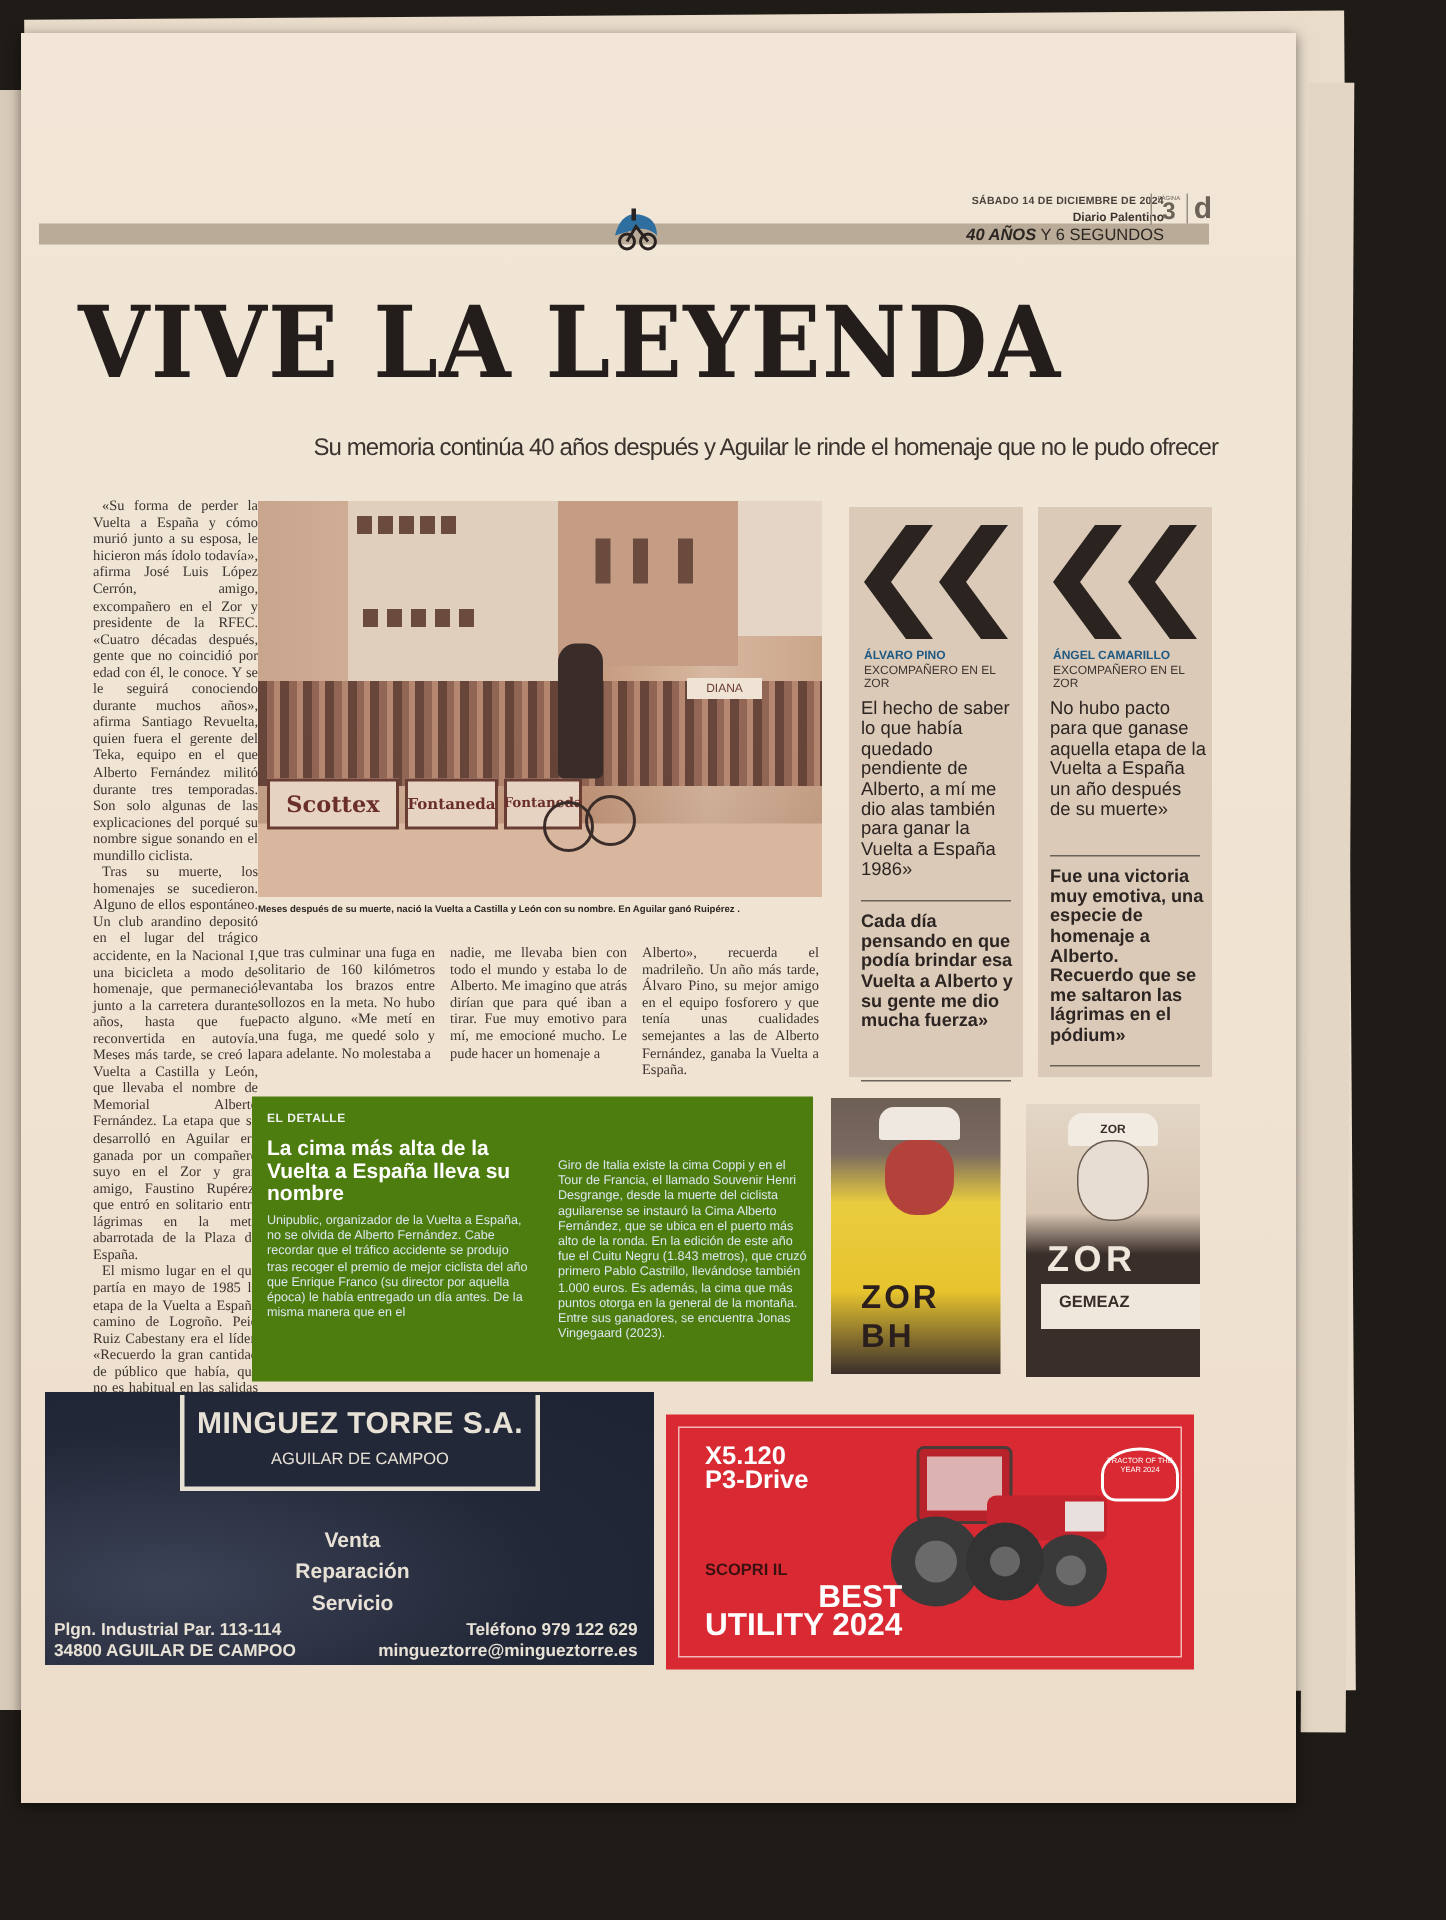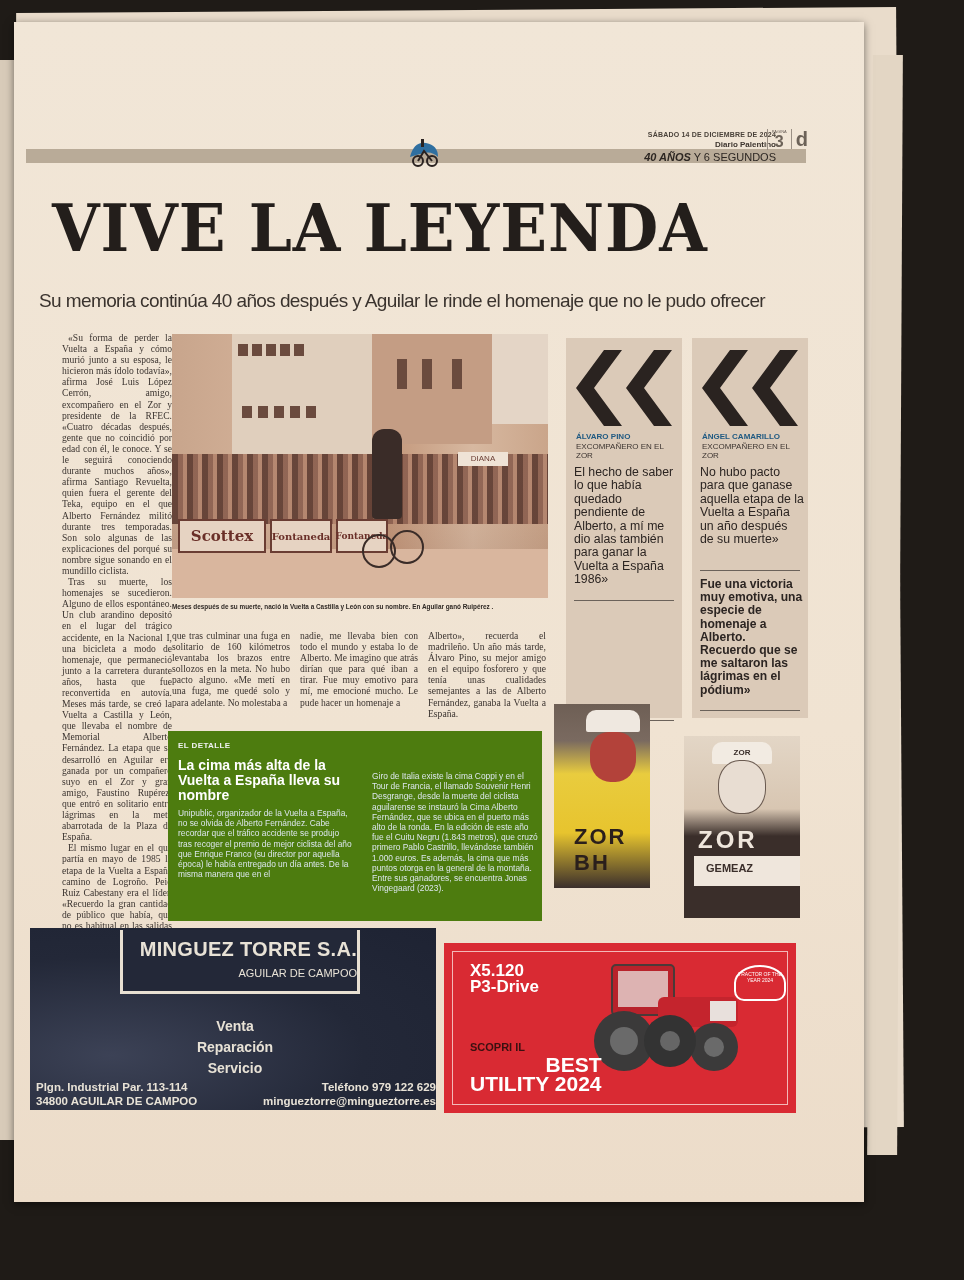--- a/index.html
+++ b/index.html
@@ -46,23 +46,23 @@
   .pg-num { font-size: 16px; font-weight: 900; color: #6c6258; line-height: 1; }
   .pg-d { font-size: 20px; font-weight: 900; color: #6c6258; line-height: 1; border-left:1px solid #9a8f84; padding-left:4px; }
 
   .headline {
     position: absolute; left: 52px; top: 195px; width: 740px;
     font-family: "DejaVu Serif", serif; font-weight: 900; font-size: 66px;
     letter-spacing: 1px; color: #231e1b; line-height: 1;
     transform: scaleX(0.93); transform-origin: left;
   }
   .subhead {
-    position: absolute; left: 39px; top: 290px; width: 760px;
-    font-family: "Liberation Sans", sans-serif; font-size: 19px; color: #3a332e;
-    letter-spacing: -0.6px; white-space: nowrap;
+    position: absolute; left: 52px; top: 290px; width: 760px;
+    font-family: "Liberation Sans", sans-serif; font-size: 16px; color: #3a332e;
+    letter-spacing: -0.6px; white-space: nowrap; text-align: right;
   }
 
   .body-text {
     font-family: "Liberation Serif", serif; font-size: 9.6px; line-height: 11.1px;
     color: #3b3430; text-align: justify; hyphens: auto;
   }
   .col1 { position: absolute; left: 50px; top: 332px; width: 116px; }
   .col1 p { text-indent: 6px; }
 
   .main-photo {
@@ -119,21 +119,21 @@
     position: absolute; left: 8px; top: 128px; width: 104px;
     font-family: "Liberation Sans", sans-serif; font-size: 12.3px; line-height: 13.4px; color: #2c2522;
   }
   .quote-rule { position: absolute; left: 8px; width: 100px; height: 1px; background: #6b625a; }
   .quote-text2 {
     position: absolute; left: 8px; width: 104px;
     font-family: "Liberation Sans", sans-serif; font-weight: bold; font-size: 12.1px; line-height: 13.2px; color: #2c2522;
   }
 
   .photo-yellow {
-    position: absolute; left: 554px; top: 704px; width: 96px; height: 184px;
+    position: absolute; left: 554px; top: 732px; width: 113px; height: 184px;
     background: linear-gradient(180deg, #6e5f55 0%, #7a6a60 20%, #e9cc3e 38%, #e7c42e 70%, #3b2f2c 100%);
     overflow: hidden;
   }
   .py-face { position:absolute; left:36px; top:28px; width:46px; height:50px; background:#b3423a; border-radius:40% 40% 45% 45%; }
   .py-cap { position:absolute; left:32px; top:6px; width:54px; height:22px; background:#efe8e0; border-radius:10px 10px 2px 2px; }
   .py-zor { position:absolute; left:20px; top:120px; font-family:"Liberation Sans",sans-serif; font-weight:900; font-size:22px; color:#2a1f1c; letter-spacing:2px; }
   .photo-bw {
     position: absolute; left: 684px; top: 736px; width: 116px; height: 182px;
     background: linear-gradient(180deg, #e3d6c6 0%, #d8c6b2 40%, #3a2e2a 55%, #3a2e2a 100%);
     overflow: hidden;
@@ -146,27 +146,27 @@
 
   
   .ad-minguez {
     position: absolute; left: 30px; top: 928px; width: 406px; height: 182px;
     background: radial-gradient(ellipse at 20% 70%, #3c4256 0%, #232838 55%, #1e2333 100%);
     font-family: "Liberation Sans", sans-serif; color: #e8e2d6;
   }
   .am-box {
     position: absolute; left: 90px; top: 2px; width: 240px; height: 64px;
     border: 3px solid #e8e0d2; border-top: none; background: #232838;
-    text-align: right;
+    text-align: center;
   }
   .am-name { font-size: 20px; font-weight: bold; margin-top: 8px; letter-spacing: .3px; }
   .am-town { font-size: 11px; margin-top: 6px; }
   .am-services { position: absolute; left: 150px; top: 88px; width: 110px; text-align: center; font-size: 14px; line-height: 21px; font-weight: bold; }
   .am-addr { position: absolute; left: 6px; top: 152px; font-size: 11.5px; line-height: 14px; font-weight: bold; }
-  .am-contact { position: absolute; right: 0; top: 152px; font-size: 11.5px; line-height: 14px; text-align: right; font-weight: bold; }
+  .am-contact { position: absolute; right: 11px; top: 152px; font-size: 11.5px; line-height: 14px; text-align: right; font-weight: bold; }
 
   .ad-tractor {
     position: absolute; left: 444px; top: 943px; width: 352px; height: 170px;
     background: #d92a33; font-family: "Liberation Sans", sans-serif; color: #fff;
   }
   .at-frame { position:absolute; left:8px; top:8px; width:336px; height:154px; border:1px solid #f3b8b8; }
   .at-model { position:absolute; left:26px; top:20px; font-size:17px; font-weight:900; line-height:16px; }
   .at-scopri { position:absolute; left:26px; top:98px; font-size:11px; font-weight:900; color:#3a1010; }
   .at-best { position:absolute; left:26px; top:110px; font-size:21px; font-weight:900; line-height:19px; }
   .at-tractor { position:absolute; left:134px; top:16px; width:176px; height:116px; }
@@ -260,20 +260,21 @@
   <svg class="quote-mark" viewBox="0 0 100 76">
     <polygon points="46,0 28,0 0,38 28,76 46,76 18,38" fill="#2a2320"></polygon>
     <polygon points="96,0 78,0 50,38 78,76 96,76 68,38" fill="#2a2320"></polygon>
   </svg>
   <div class="quote-name">
     <div class="nm">ÁLVARO PINO</div>
     <div>EXCOMPAÑERO EN EL ZOR</div>
   </div>
   <div class="quote-text">El hecho de saber lo que había quedado pendiente de Alberto, a mí me dio alas también para ganar la Vuelta a España 1986»</div>
   <div class="quote-rule" style="top:262px"></div>
+  <div class="quote-text2" style="top:270px">Cada día pensando en que podía brindar esa Vuelta a Alberto y su gente me dio mucha fuerza»</div>
   <div class="quote-rule" style="top:382px"></div>
 </div>
 
 <div class="quote-col qc2">
   <svg class="quote-mark" viewBox="0 0 100 76">
     <polygon points="46,0 28,0 0,38 28,76 46,76 18,38" fill="#2a2320"></polygon>
     <polygon points="96,0 78,0 50,38 78,76 96,76 68,38" fill="#2a2320"></polygon>
   </svg>
   <div class="quote-name">
     <div class="nm">ÁNGEL CAMARILLO</div>

